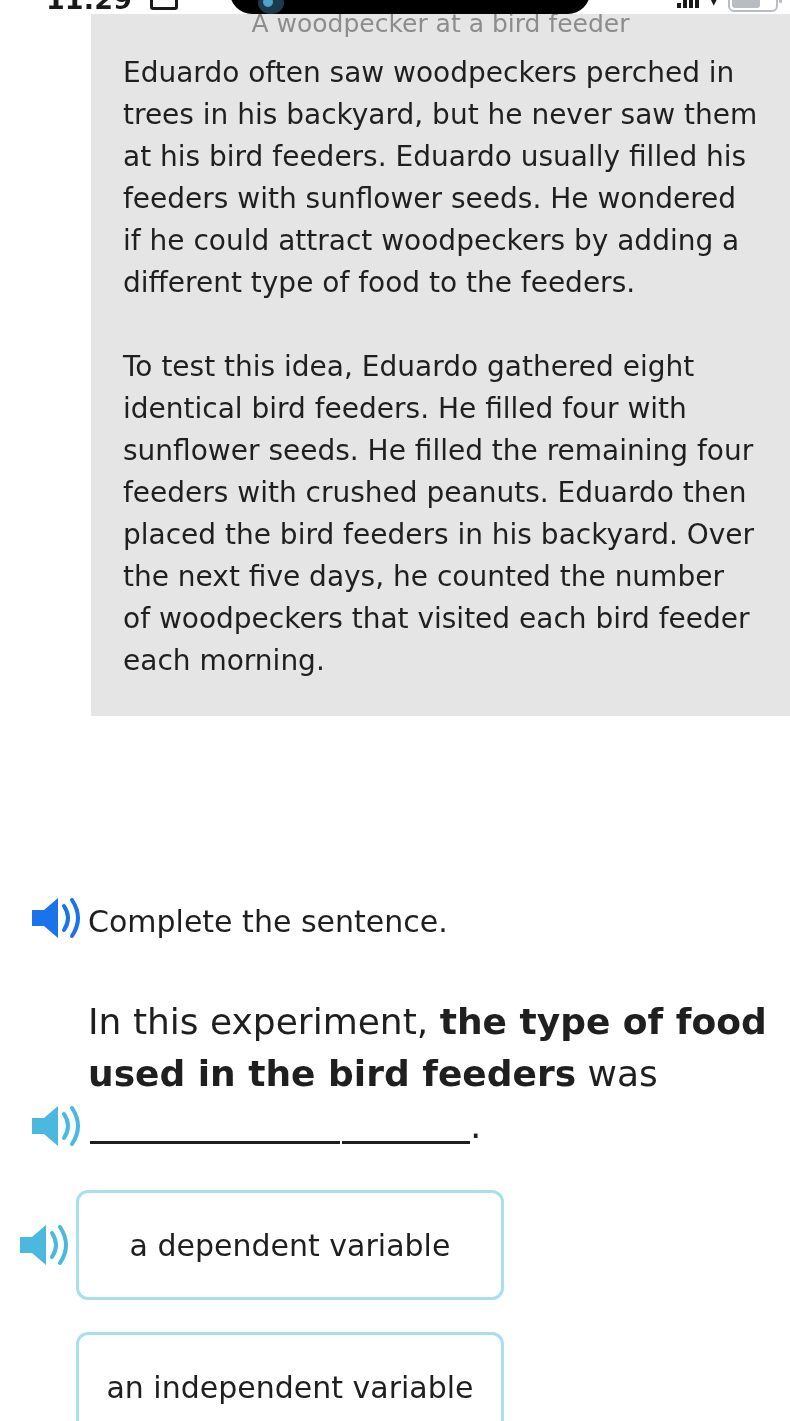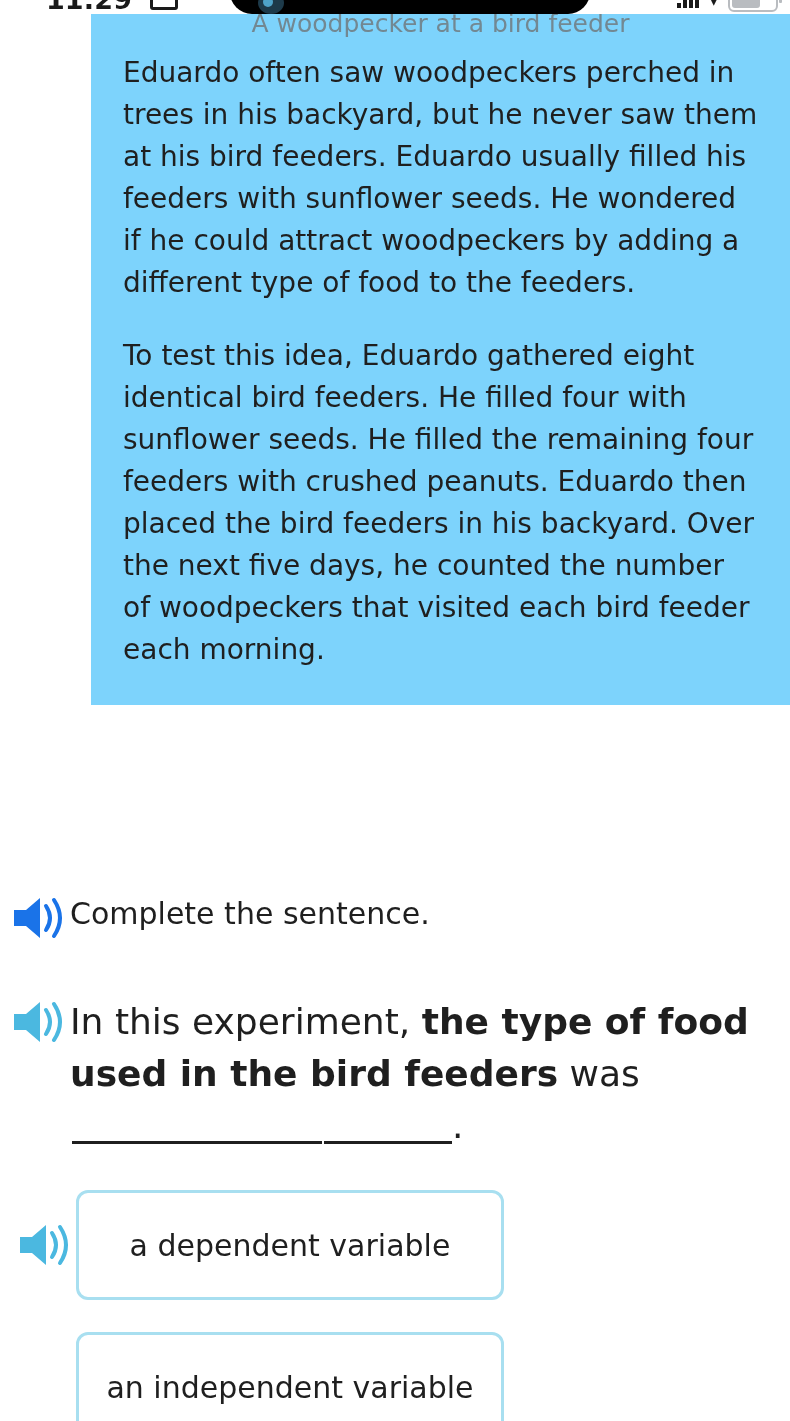--- a/index.html
+++ b/index.html
@@ -124,21 +124,21 @@
     border-radius: 3px;
     display: block;
   }
 
   
   .passage-card {
     position: absolute;
     top: 0;
     left: 91px;
     width: 699px;
-    background: #7dd3fc;
+    background: #e5e5e5;
     padding: 0 0 34px 0;
     box-sizing: border-box;
   }
   .passage-title {
     font-size: 25px;
     color: #6f6f6f;
     padding: 8px 32px 0 32px;
     line-height: 32px;
     text-align: center;
     opacity: 0.75;
@@ -146,33 +146,33 @@
   .passage-body {
     padding: 0 32px;
   }
   .passage-body p {
     font-size: 28px;
     line-height: 42px;
     color: #1f1f1f;
     margin: 14px 0 0 0;
   }
   .passage-body p:first-child { margin-top: 12px; }
-  .passage-body p + p { margin-top: 31px; }
+  .passage-body p + p { margin-top: 42px; }
 
   
   .qsection {
     position: absolute;
     left: 0;
     top: 862px;
     width: 790px;
   }
   .qrow {
     display: flex;
-    align-items: flex-start;
-    padding: 0 0 0 8px;
+    align-items: flex-end;
+    padding: 0 0 0 26px;
   }
   .spk {
     flex: 0 0 62px;
     width: 62px;
     height: 52px;
     position: relative;
     cursor: pointer;
   }
   .spk svg { display: block; }
   .qtext {

